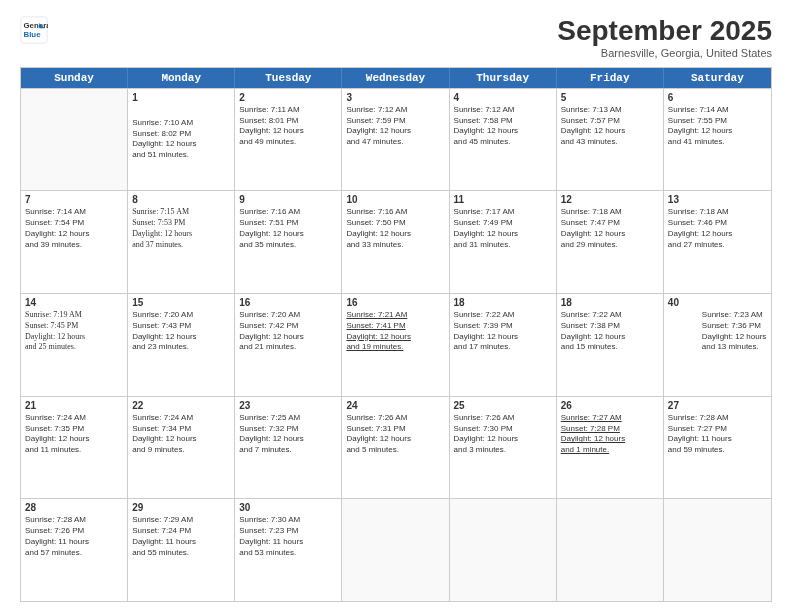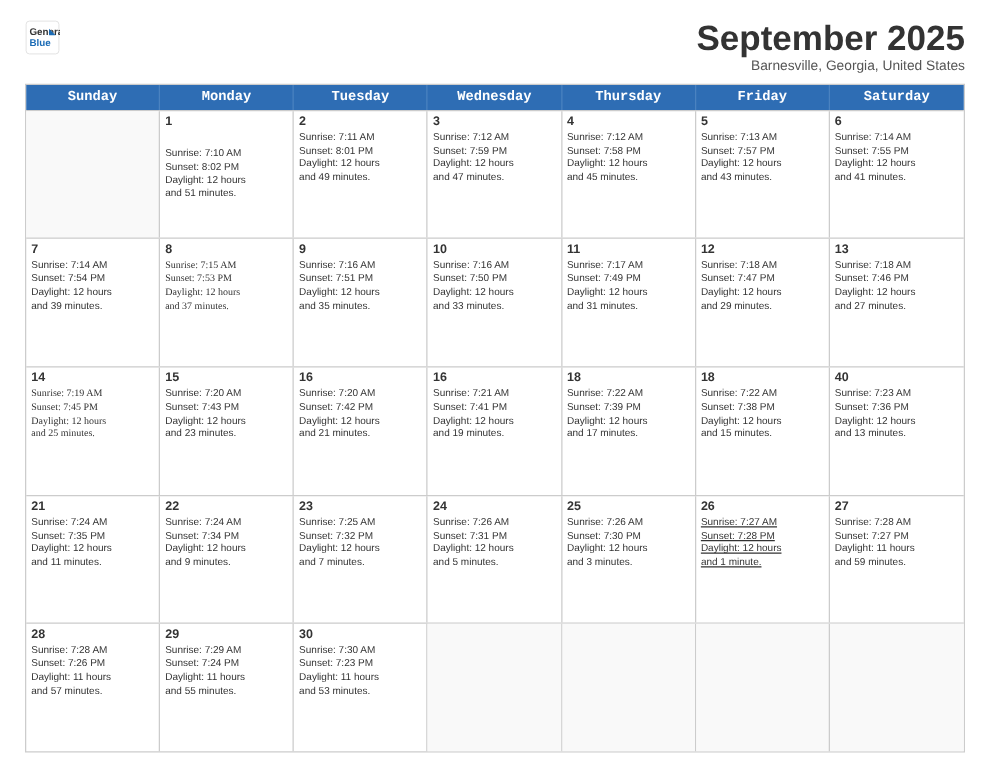--- a/index.html
+++ b/index.html
@@ -243,42 +243,42 @@
           </div>
           <div class="cal-cell">
             <span class="day-num">16</span>
             <div class="day-info" style="white-space: pre-line;">Sunrise: 7:20 AM
 Sunset: 7:42 PM
 Daylight: 12 hours
 and 21 minutes.</div>
           </div>
           <div class="cal-cell">
             <span class="day-num">16</span>
-            <div class="day-info" style="white-space: pre-line;">Sunrise: 7:21 AM
+            <div class="day-info" style="white-space: pre-line; text-decoration: underline;">Sunrise: 7:21 AM
 Sunset: 7:41 PM
 Daylight: 12 hours
 and 19 minutes.</div>
           </div>
           <div class="cal-cell">
             <span class="day-num">18</span>
             <div class="day-info" style="white-space: pre-line;">Sunrise: 7:22 AM
 Sunset: 7:39 PM
 Daylight: 12 hours
 and 17 minutes.</div>
           </div>
           <div class="cal-cell">
             <span class="day-num">18</span>
             <div class="day-info" style="white-space: pre-line;">Sunrise: 7:22 AM
 Sunset: 7:38 PM
 Daylight: 12 hours
 and 15 minutes.</div>
           </div>
           <div class="cal-cell">
             <span class="day-num">40</span>
-            <div class="day-info" style="white-space: pre-line;">Sunrise: 7:23 AM
+            <div class="day-info" style="white-space: pre-line; margin-left: 34px;">Sunrise: 7:23 AM
 Sunset: 7:36 PM
 Daylight: 12 hours
 and 13 minutes.</div>
           </div>
         </div>
         <div class="cal-row">
           <div class="cal-cell">
             <span class="day-num">21</span>
             <div class="day-info" style="white-space: pre-line;">Sunrise: 7:24 AM
 Sunset: 7:35 PM

